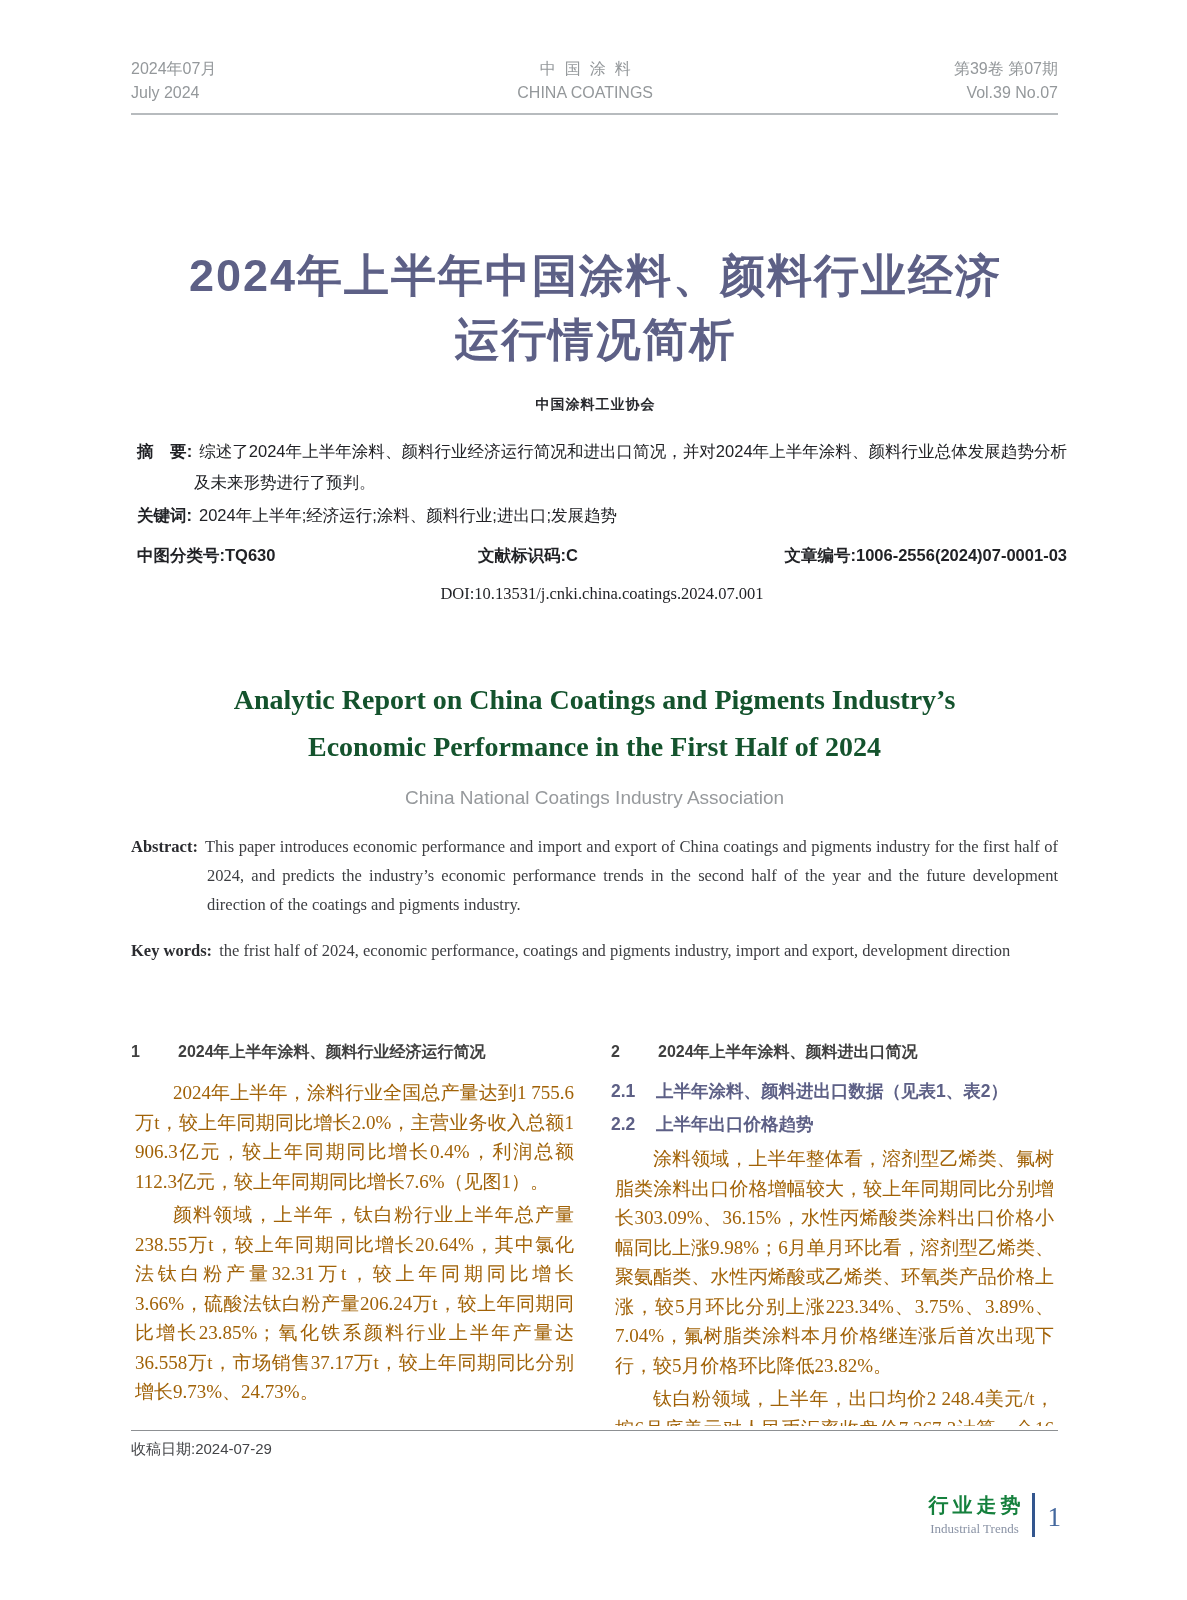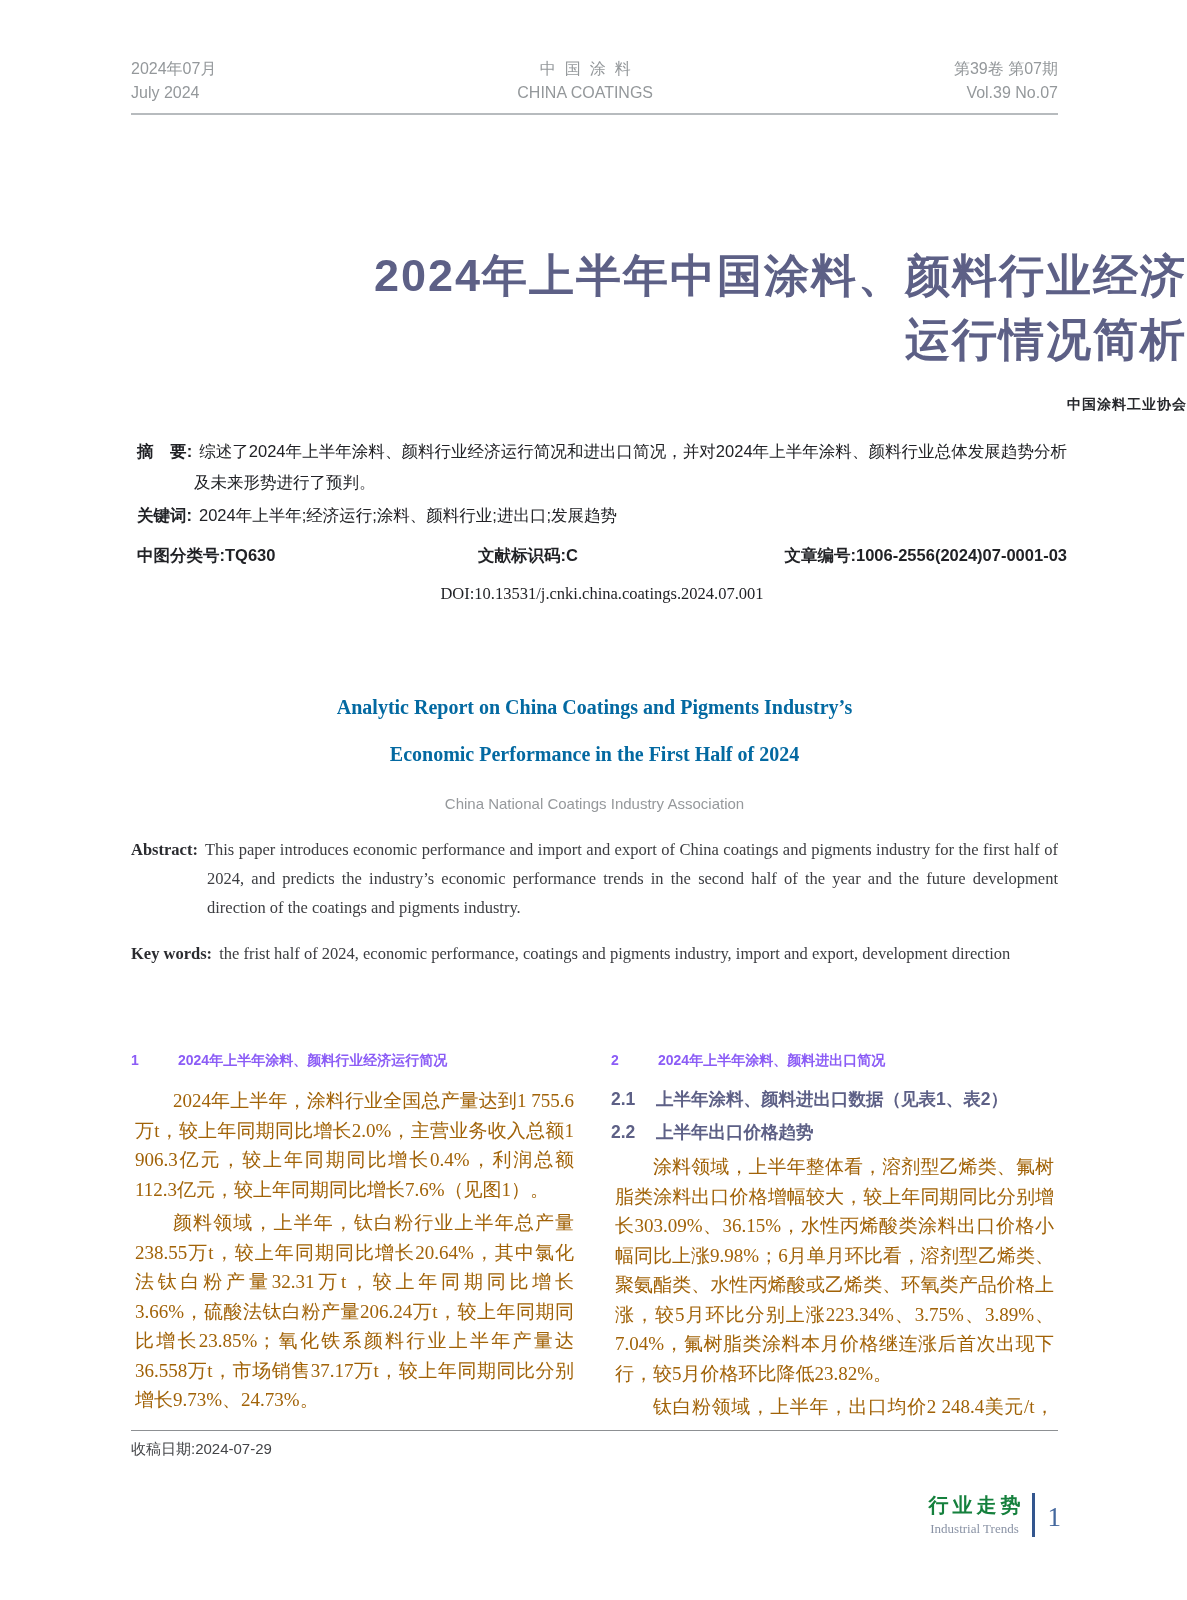--- a/index.html
+++ b/index.html
@@ -15,61 +15,61 @@
   .hdr { position:absolute; top:57px; left:131px; right:129px;
          display:flex; justify-content:space-between;
          color:#94989b; font-size:16px; line-height:24px; }
   .hdr-center { text-align:center; }
   .hdr-right  { text-align:right; }
   .hdr .cjk-spaced { letter-spacing:9px; margin-right:-9px; }
   .hdr-rule { position:absolute; top:113px; left:131px; right:129px;
               border-top:2px solid #b7bbbe; }
 
   
-  .cn-title-block { position:absolute; top:244px; left:4px; right:0; text-align:right; }
+  .cn-title-block { position:absolute; top:244px; left:4px; right:0; text-align:center; }
   .cn-title { margin:0; font-size:45px; line-height:64px; font-weight:bold;
               color:#5d6086; letter-spacing:2px; }
   .cn-title .tl { display:block; }
   .cn-author { margin-top:24px; font-size:14px; font-weight:bold; color:#27282c; letter-spacing:1px; }
 
   
   .meta-cn { position:absolute; top:436px; left:137px; right:120px;
              font-size:16.5px; line-height:31px; color:#212226; }
   .hang { margin:0; padding-left:57px; text-indent:-57px; text-align:justify; }
   .lbl { font-weight:bold; margin-right:7px;margin-top:44px; }
   .kw-row { margin-top:2px; }
   .clc-row { display:flex; margin-top:9px; font-weight:bold; }
   .clc-row .clc  { flex:0 0 341px; }
   .clc-row .code { flex:1 1 auto; text-align:left; }
   .clc-row .artno{ text-align:right; }
   .doi-row { margin-top:7px; font-family:"Liberation Serif","DejaVu Serif",serif;
              font-size:16.5px; color:#1e1f23;text-align:center; }
 
   
   .en-block { position:absolute; top:668px; left:131px; right:129px; text-align:center; }
-  .en-title { margin:16px; font-family:"Liberation Serif","DejaVu Serif",serif;
-              font-size:20px; line-height:47px; font-weight:bold; color:#0369a1; }
+  .en-title { margin:8px; font-family:"Liberation Serif","DejaVu Serif",serif;
+              font-size:28px; line-height:47px; font-weight:bold; color:#14532d; }
   .en-title .tl { display:block; }
-  .en-author { margin-top:17px; font-size:15px; color:#96999c; }
+  .en-author { margin-top:17px; font-size:19px; color:#96999c; }
   .en-abs { text-align:justify; margin-top:23px;
             font-family:"Liberation Serif","DejaVu Serif",serif;
             font-size:16.5px; line-height:29px; color:#3c3d41;
             padding-left:76px; text-indent:-76px; }
   .en-kw  { text-align:left; margin-top:2px;
             font-family:"Liberation Serif","DejaVu Serif",serif;
             font-size:16.5px; line-height:29px; color:#3c3d41;
             padding-left:90px; text-indent:-90px; }
   .lbl-en { font-weight:bold; color:#2a2b2f; margin-right:7px; }
 
   
   .body-cols { position:absolute; top:1028px; left:131px; right:129px; height:398px;
                overflow:hidden; display:flex; gap:33px; }
   .col { width:447px; flex:0 0 447px; }
-  .sec-h { margin:16px 0 10px; font-size:14px; line-height:32px; font-weight:bold;
-           color:#8b5cf6; padding-left:47px; text-indent:-47px; }
+  .sec-h { margin:8px 0 10px; font-size:16px; line-height:32px; font-weight:bold;
+           color:#404040; padding-left:47px; text-indent:-47px; }
   .sec-h .num { display:inline-block; width:47px; text-indent:0; }
   .sub-h { margin:3px 0 6px; font-size:17.5px; line-height:27px; font-weight:bold;
            color:#5d6086; padding-left:45px; text-indent:-45px; }
   .sub-h .num { display:inline-block; width:45px; text-indent:0; }
   .para { margin:4px; font-family:"Liberation Serif","DejaVu Serif",serif;
           font-size:19px; line-height:29.5px; color:#a16207;
           text-align:justify; text-indent:2em; }
 
   
   .footnote { position:absolute; top:1430px; left:131px; right:129px; }

